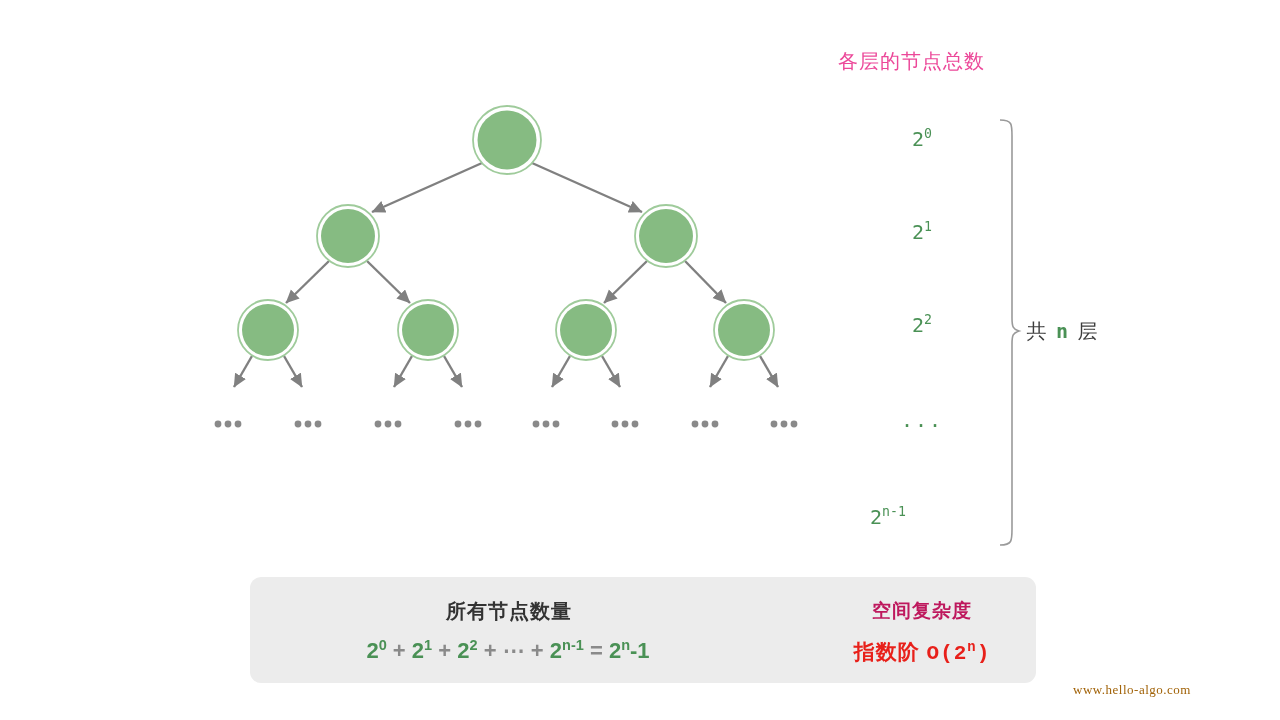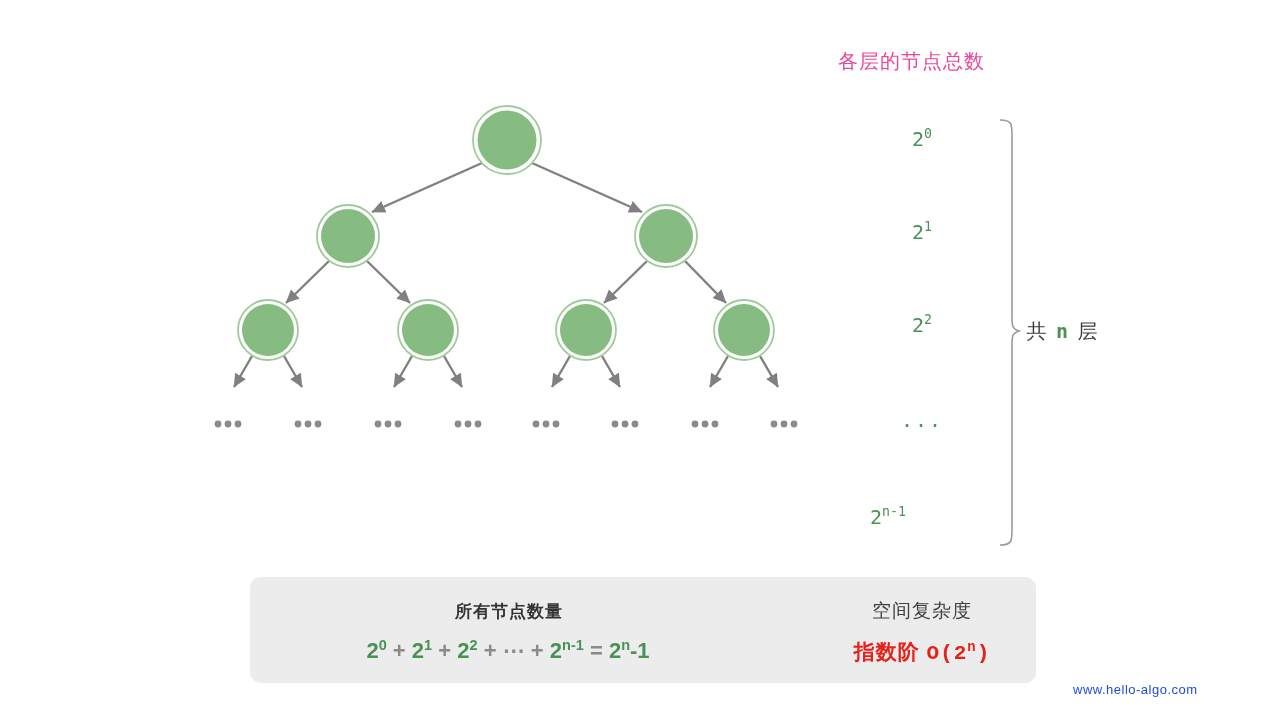--- a/index.html
+++ b/index.html
@@ -72,21 +72,21 @@
     width: 786px;
     height: 106px;
     background: #ececec;
     border-radius: 11px;
     box-sizing: border-box;
   }
   .sum-left-title {
     left: 509px;
     top: 611px;
     transform: translate(-50%, -50%);
-    font-size: 17px;
+    font-size: 20px;
     font-weight: bold;
     color: #333333;
     white-space: nowrap;
     letter-spacing: 1px;
   }
   .sum-formula {
     left: 508px;
     top: 651px;
     transform: translate(-50%, -50%);
     font-family: Liberation Sans, sans-serif;
@@ -96,22 +96,22 @@
     white-space: nowrap;
   }
   .sum-formula .op { color: #8a8a8a; font-weight: bold; }
   .sum-formula sup { font-size: 0.66em; vertical-align: super; line-height: 0; }
 
   .sum-right-title {
     left: 922px;
     top: 611px;
     transform: translate(-50%, -50%);
     font-size: 19px;
-    font-weight: normal;
-    color: #404040;
+    font-weight: bold;
+    color: #be185d;
     white-space: nowrap;
     letter-spacing: 1px;
   }
   .sum-right-value {
     left: 922px;
     top: 652px;
     transform: translate(-50%, -50%);
     font-size: 21px;
     font-weight: bold;
     color: #e8201a;
@@ -120,23 +120,23 @@
   }
   .sum-right-value .mono {
     font-family: Liberation Mono, monospace;
   }
   .sum-right-value sup { font-size: 0.66em; vertical-align: super; line-height: 0; }
 
   
   .watermark {
     left: 1073px;
     top: 682px;
-    font-family: Liberation Sans, sans-serif;
+    font-family: Liberation Serif, serif;
     font-size: 13px;
-    color: #1d4ed8;
+    color: #a16207;
     letter-spacing: 0.5px;
     white-space: nowrap;
   }
 </style>
 </head>
 <body>
 
 <svg id="canvas" viewBox="0 0 1280 720">
   <defs>
     <marker id="arrowhead" markerWidth="7" markerHeight="7" refX="5.4" refY="2.6" orient="auto" markerUnits="strokeWidth">

